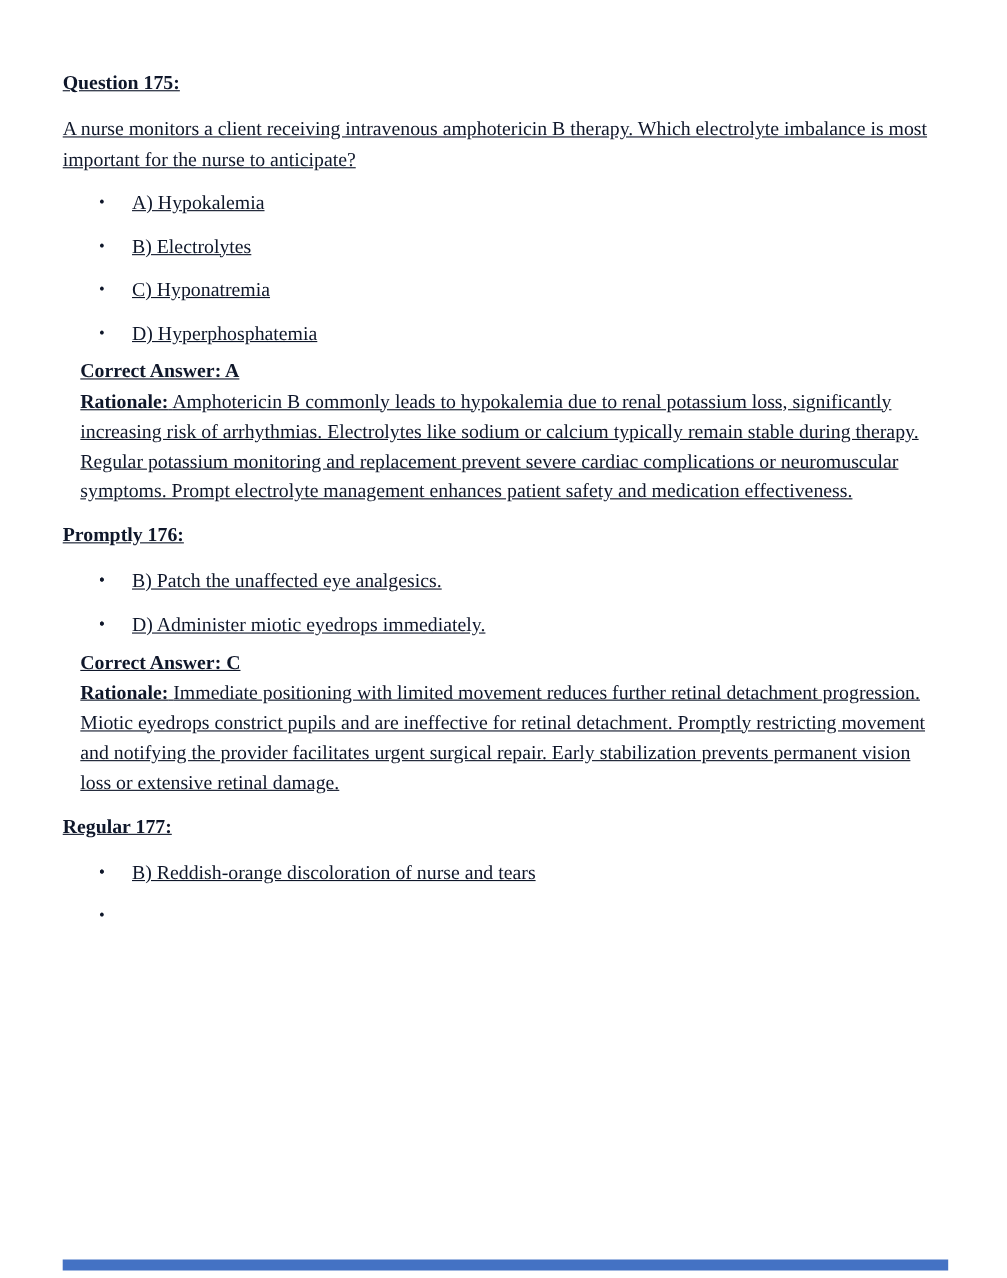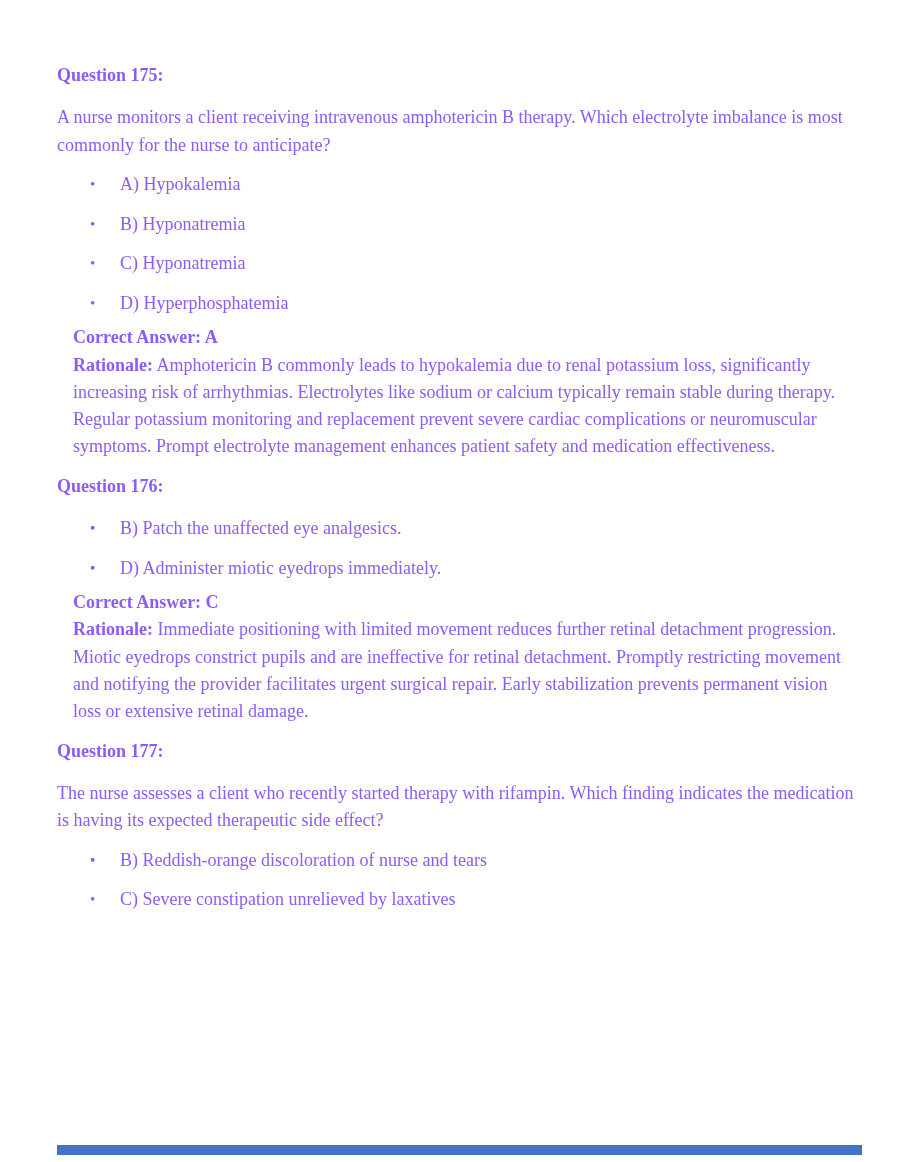--- a/index.html
+++ b/index.html
@@ -11,23 +11,24 @@
     overflow: hidden;
   }
   .page {
     position: relative;
     width: 915px;
     height: 1162px;
     background: #ffffff;
     font-family: "Liberation Serif", "DejaVu Serif", serif;
     font-size: 18px;
     line-height: 27.3px;
-    color: #8b5cf6;
+    color: #0f172a;
     box-sizing: border-box;
     padding: 62px 55px 0 57px;
+    text-decoration: underline;
   }
   .q-title {
     font-size: 18px;
     font-weight: bold;
     margin: 0 0 15px 0;
     line-height: 27.3px;
   }
   .q-stem {
     margin: 0 0 12px 0;
   }
@@ -67,49 +68,49 @@
     height: 10px;
   }
 </style>
 </head>
 <body>
 
 <div class="page">
 
   <section class="q-block">
     <h3 class="q-title">Question 175:</h3>
-    <p class="q-stem">A nurse monitors a client receiving intravenous amphotericin B therapy. Which electrolyte imbalance is most commonly for the nurse to anticipate?</p>
+    <p class="q-stem">A nurse monitors a client receiving intravenous amphotericin B therapy. Which electrolyte imbalance is most important for the nurse to anticipate?</p>
     <ul class="options">
       <li>
         <span class="bullet">•</span>
         <span>A) Hypokalemia</span>
       </li>
       <li>
         <span class="bullet">•</span>
-        <span>B) Hyponatremia</span>
+        <span>B) Electrolytes</span>
       </li>
       <li>
         <span class="bullet">•</span>
         <span>C) Hyponatremia</span>
       </li>
       <li>
         <span class="bullet">•</span>
         <span>D) Hyperphosphatemia</span>
       </li>
     </ul>
     <p class="answer">
       <strong class="lbl">Correct Answer: A</strong>
       <br>
       <strong class="lbl">Rationale:</strong>
       <span>Amphotericin B commonly leads to hypokalemia due to renal potassium loss, significantly increasing risk of arrhythmias. Electrolytes like sodium or calcium typically remain stable during therapy. Regular potassium monitoring and replacement prevent severe cardiac complications or neuromuscular symptoms. Prompt electrolyte management enhances patient safety and medication effectiveness.</span>
     </p>
   </section>
 
   <section class="q-block">
-    <h3 class="q-title">Question 176:</h3>
+    <h3 class="q-title">Promptly 176:</h3>
     <ul class="options">
       <li>
         <span class="bullet">•</span>
       </li>
       <li>
         <span class="bullet">•</span>
         <span>B) Patch the unaffected eye analgesics.</span>
       </li>
       <li>
         <span class="bullet">•</span>
@@ -121,32 +122,30 @@
     </ul>
     <p class="answer">
       <strong class="lbl">Correct Answer: C</strong>
       <br>
       <strong class="lbl">Rationale:</strong>
       <span>Immediate positioning with limited movement reduces further retinal detachment progression. Miotic eyedrops constrict pupils and are ineffective for retinal detachment. Promptly restricting movement and notifying the provider facilitates urgent surgical repair. Early stabilization prevents permanent vision loss or extensive retinal damage.</span>
     </p>
   </section>
 
   <section class="q-block">
-    <h3 class="q-title">Question 177:</h3>
-    <p class="q-stem">The nurse assesses a client who recently started therapy with rifampin. Which finding indicates the medication is having its expected therapeutic side effect?</p>
+    <h3 class="q-title">Regular 177:</h3>
     <ul class="options">
       <li>
         <span class="bullet">•</span>
       </li>
       <li>
         <span class="bullet">•</span>
         <span>B) Reddish-orange discoloration of nurse and tears</span>
       </li>
       <li>
         <span class="bullet">•</span>
-        <span>C) Severe constipation unrelieved by laxatives</span>
       </li>
     </ul>
   </section>
 
   <div class="accent-bar" style="background: rgb(68, 114, 196);"></div>
 
 </div>
 
 </body></html>

